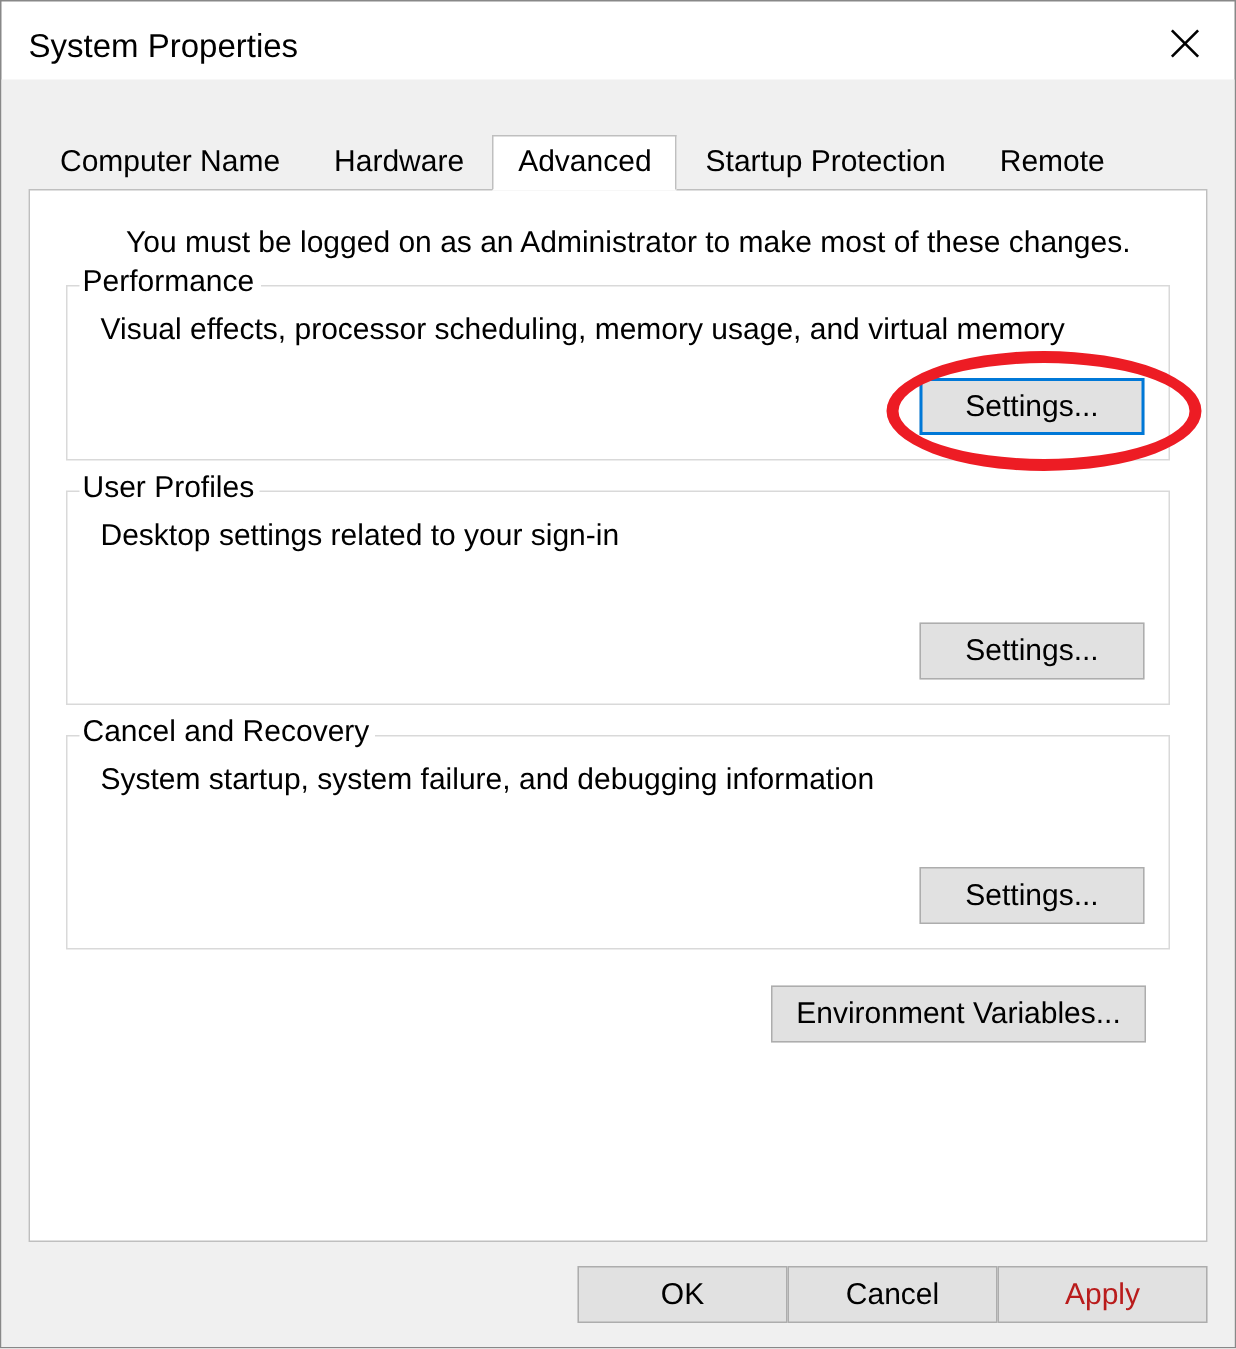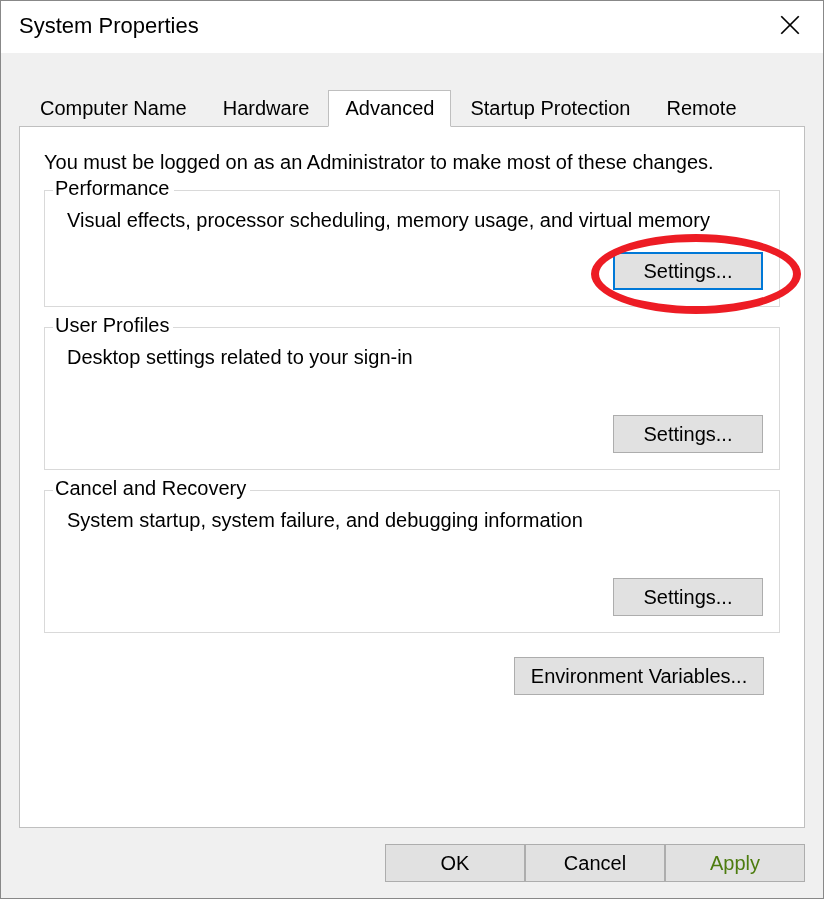--- a/index.html
+++ b/index.html
@@ -14,21 +14,21 @@
   .window {
     width: 824px; height: 899px;
     border: 1px solid #888;
     background: #fff;
     display: flex;
     flex-direction: column;
   }
   
   .titlebar {
     display: flex;
-    align-items: flex-start;
+    align-items: center;
     justify-content: space-between;
     padding: 8px 10px 4px 18px;
     height: 52px;
   }
   .titlebar .title {
     font-size: 22px;
     color: #000;
     padding-top: 4px;
   }
   .titlebar .close {
@@ -75,20 +75,21 @@
     flex: 1;
     background: #fff;
     border: 1px solid #bfbfbf;
     padding: 24px 24px 10px 24px;
     display: flex;
     flex-direction: column;
   }
   .intro {
     font-size: 20px;
     margin-bottom: 16px;
+    margin-left: 40px;
   }
   
   .groupbox {
     border: 1px solid #d9d9d9;
     margin-bottom: 20px;
     padding: 8px 16px 16px 22px;
     position: relative;
   }
   .groupbox .legend {
     position: absolute;
@@ -117,21 +118,21 @@
     font-family: inherit;
     color: #000;
     padding: 0 14px;
     cursor: default;
   }
   .btn.focused {
     border: 2px solid #0078d7;
     padding: 0 13px;
   }
   .btn.wide { min-width: 250px; }
-  .btn.disabled { color: #4d7c0f; }
+  .btn.disabled { color: #b91c1c; }
   .envrow {
     display: flex;
     justify-content: flex-end;
     margin-top: 4px;
     padding-right: 16px;
   }
   
   .dlgbtns {
     display: flex;
     justify-content: flex-end;

